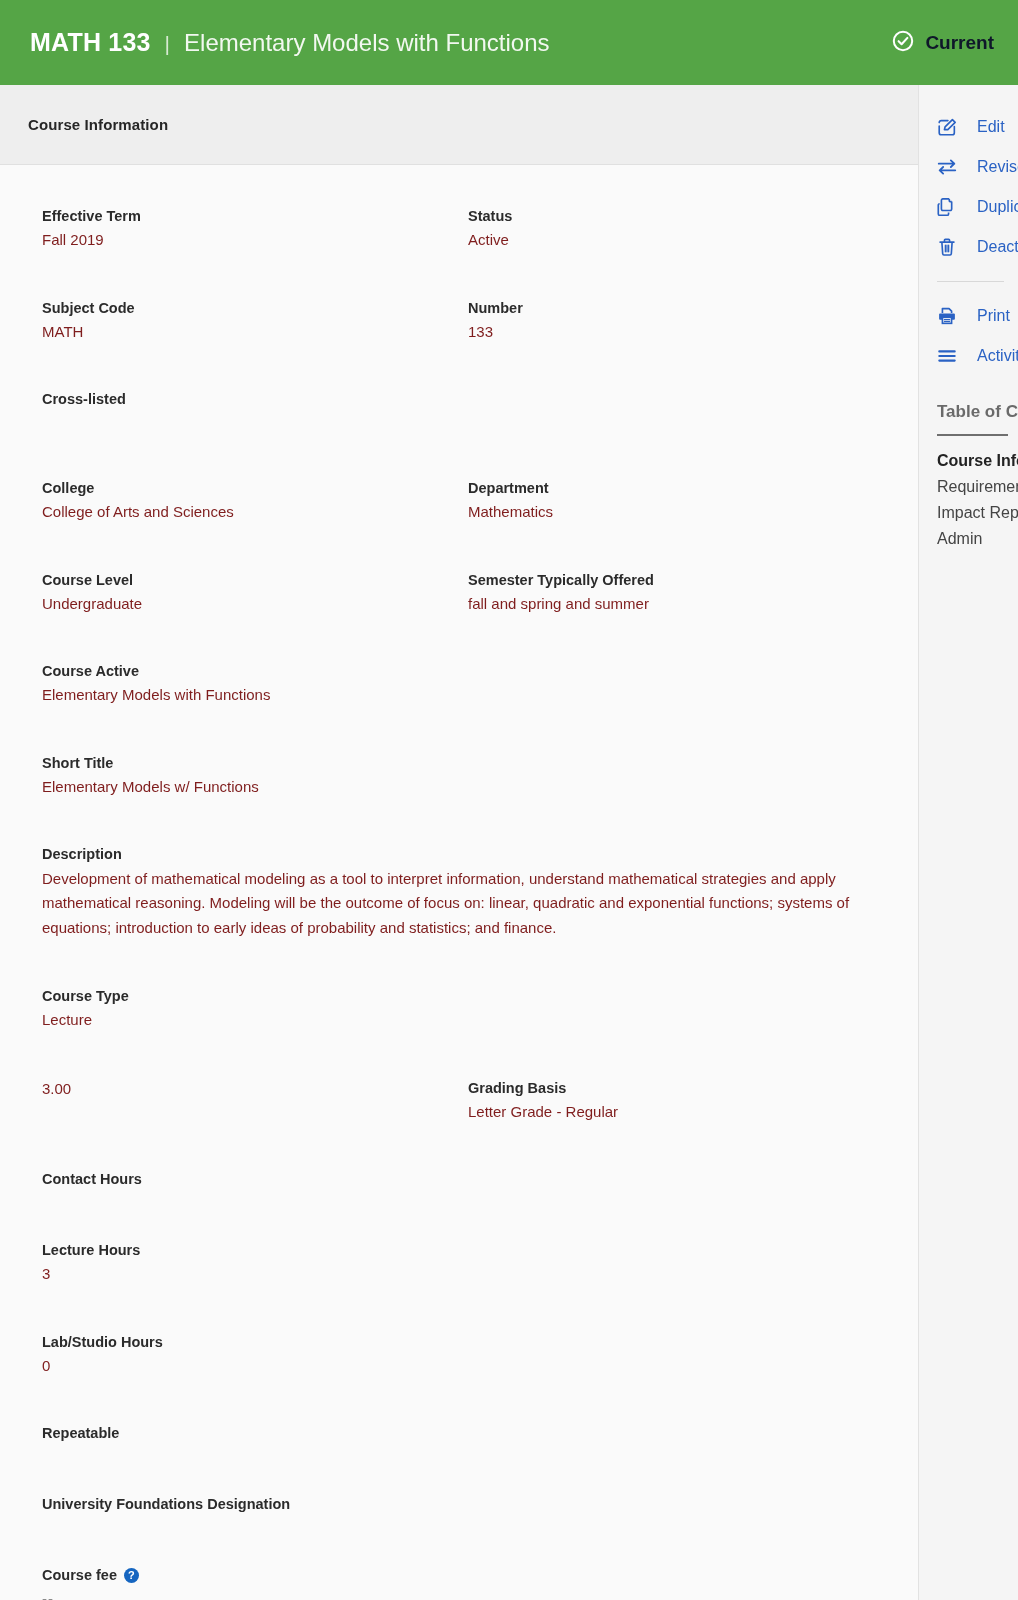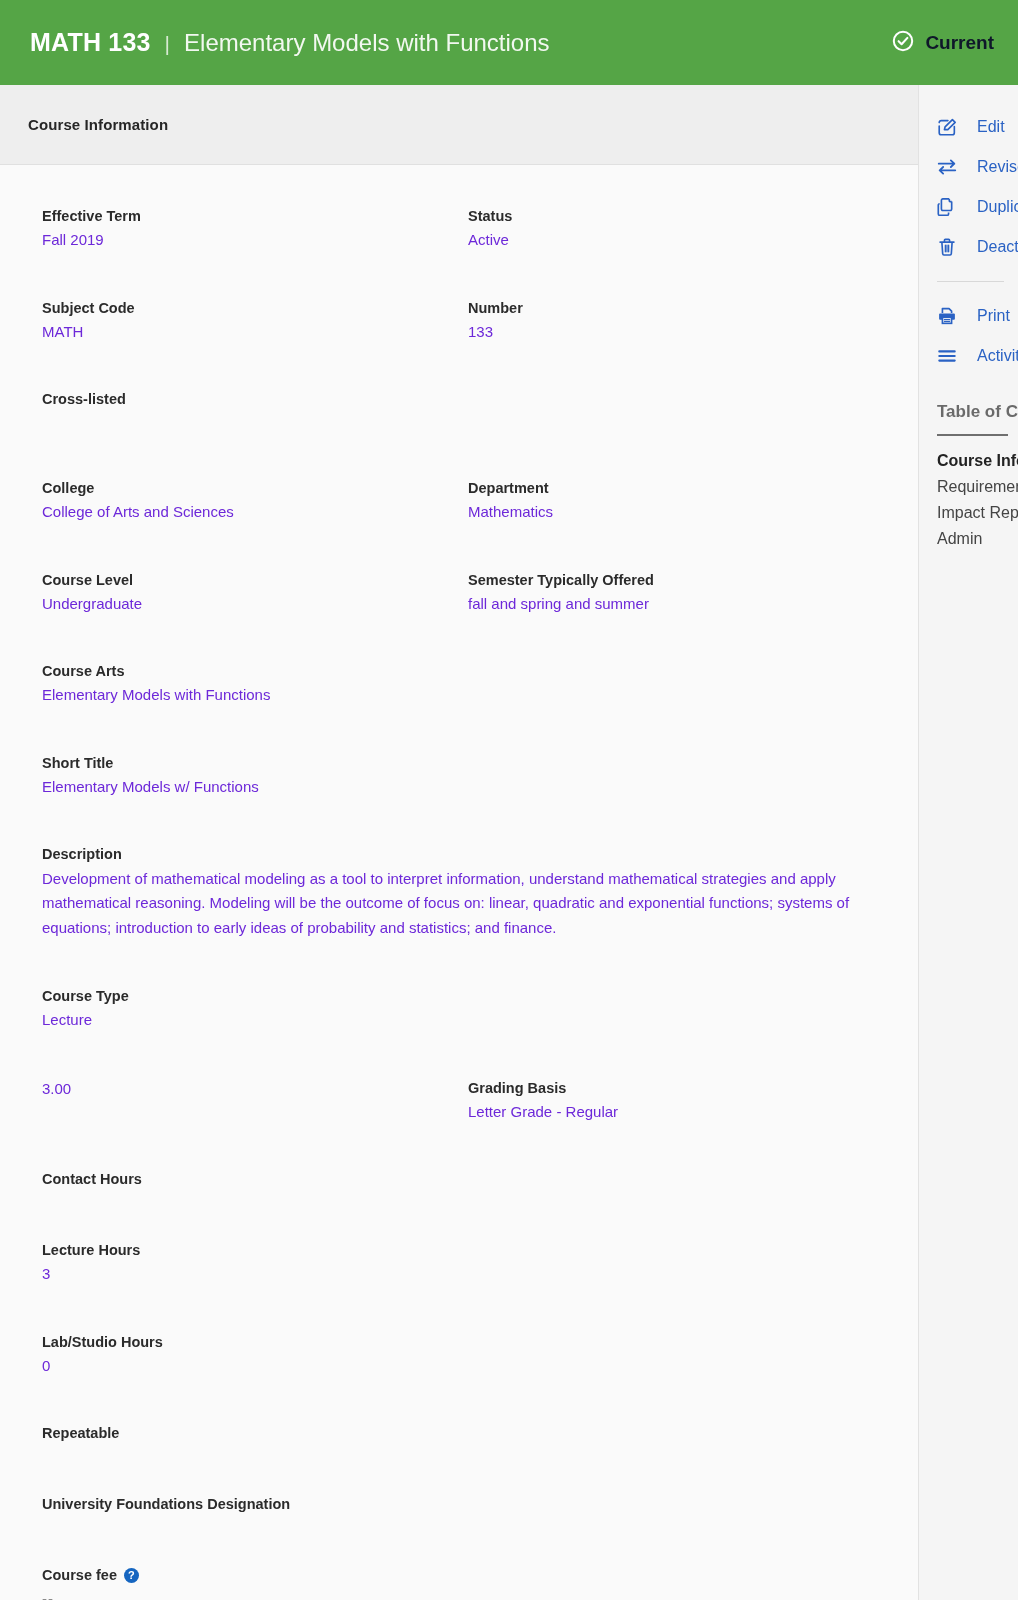--- a/index.html
+++ b/index.html
@@ -119,21 +119,21 @@
     color: #2b2b2b;
     line-height: 1.45;
     margin-bottom: 2px;
     display: flex;
     align-items: center;
     gap: 7px;
   }
   .field-value {
     font-size: 15px;
     font-weight: 400;
-    color: #6d28d9;
+    color: #7f1d1d;
     line-height: 1.5;
   }
   .field-value.empty { min-height: 2px; }
   .field-value.paragraph {
     line-height: 1.62;
     max-width: 830px;
   }
   .field-value.cut {
     color: #8a8a8a;
     letter-spacing: 1px;
@@ -307,21 +307,21 @@
       <div class="field">
         <div class="field-label">Semester Typically Offered</div>
         <div class="field-value">fall and spring and summer</div>
       </div>
     </div>
 
     <div class="gap-sm"></div>
 
     <div class="field-row">
       <div class="field wide">
-        <div class="field-label">Course Arts</div>
+        <div class="field-label">Course Active</div>
         <div class="field-value">Elementary Models with Functions</div>
       </div>
     </div>
 
     <div class="gap-sm"></div>
 
     <div class="field-row">
       <div class="field wide">
         <div class="field-label">Short Title</div>
         <div class="field-value">Elementary Models w/ Functions</div>

